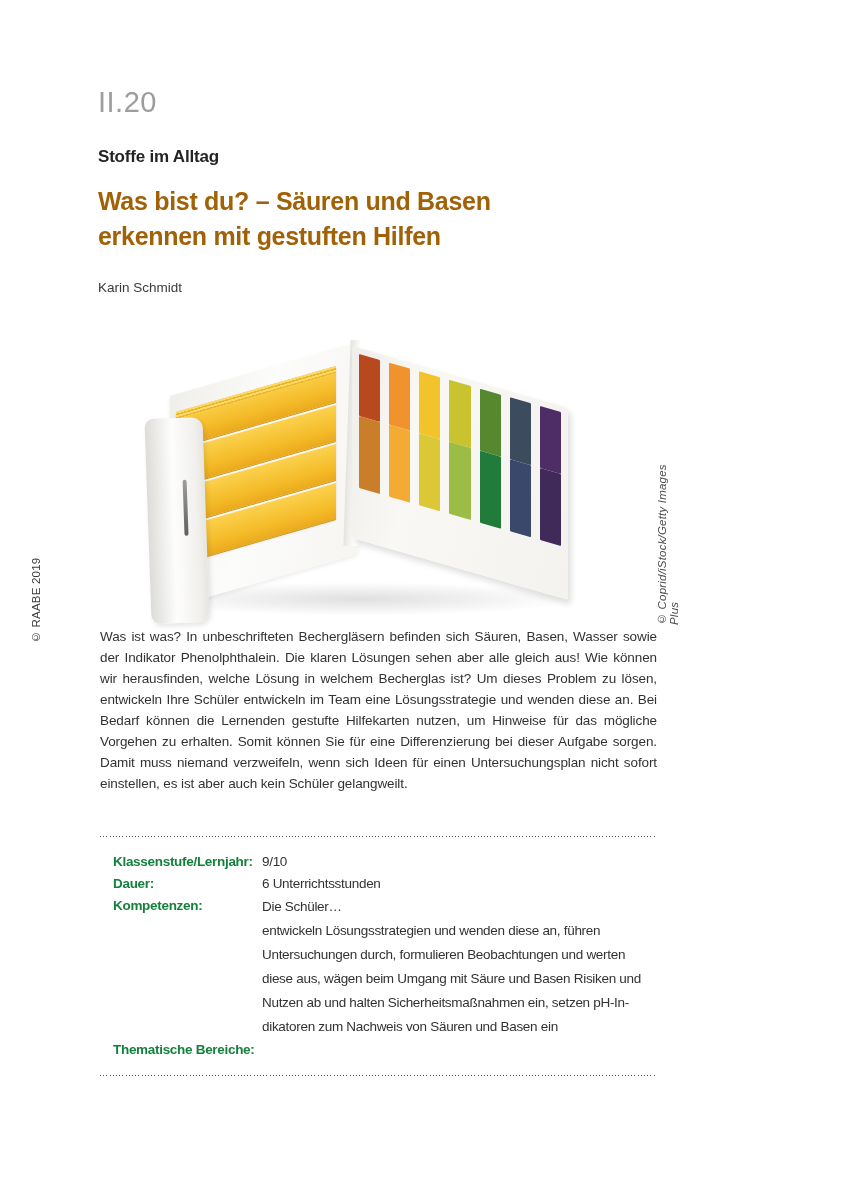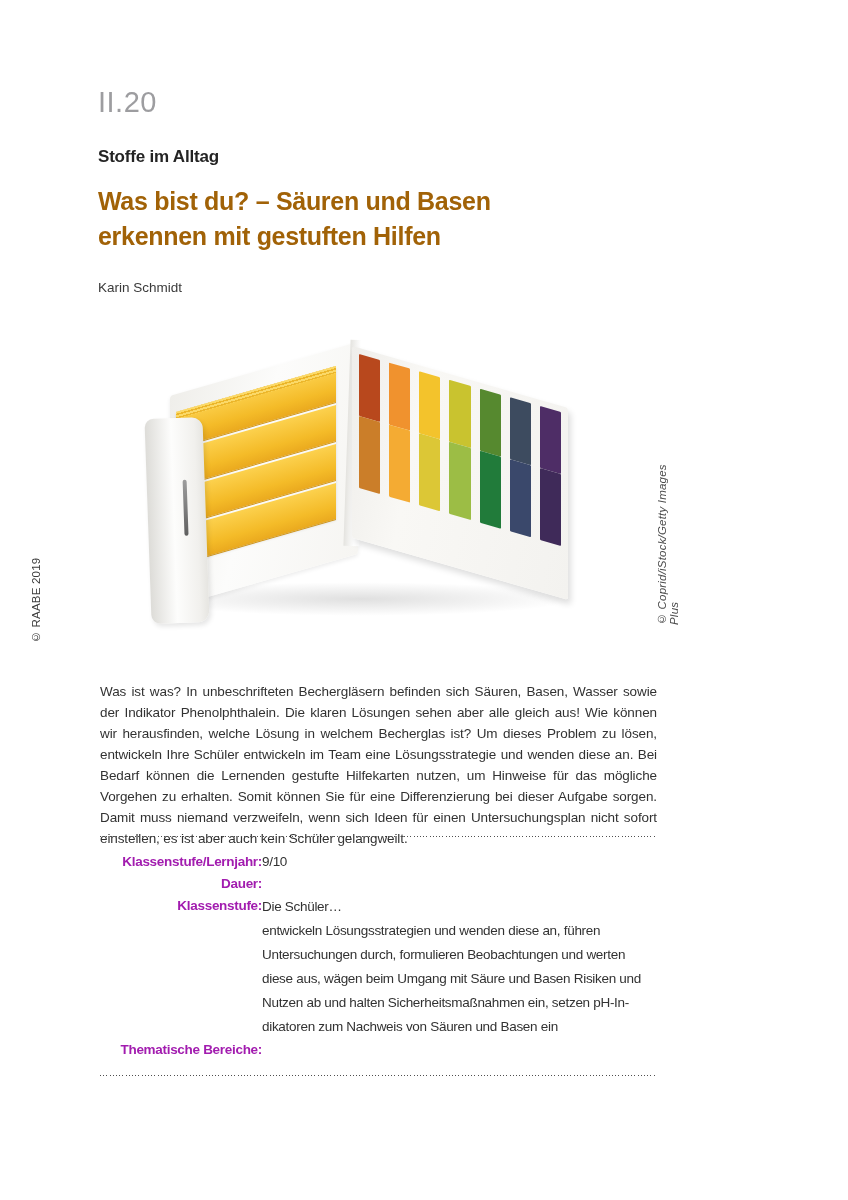--- a/index.html
+++ b/index.html
@@ -54,33 +54,33 @@
   .label-row span{flex:1;text-align:center;font-size:9.5px;color:#2e2e2e;line-height:16px;}
 
   .caption-right{left:656px;top:445px;height:180px;
     writing-mode:vertical-rl;transform:rotate(180deg);
     font-size:11.5px;font-style:italic;color:#4a4a4a;letter-spacing:.2px;}
   .raabe-credit{left:30px;top:553px;height:90px;
     writing-mode:vertical-rl;transform:rotate(180deg);
     font-size:11.5px;color:#3c3c3c;letter-spacing:.2px;}
 
   
-  .intro{left:100px;top:681px;width:557px;font-size:13.5px;line-height:21px;
+  .intro{left:100px;top:626px;width:557px;font-size:13.5px;line-height:21px;
     text-align:justify;color:#323232;letter-spacing:-.1px;}
 
   
   .kp-box{left:100px;top:836px;width:557px;}
   .dotted-rule{height:2px;
     background:repeating-linear-gradient(90deg,#4f4f4f 0 1px,transparent 1px 3.2px);
     background-size:100% 1.4px;background-repeat:no-repeat;background-position:top;}
   .kp-heading{margin:14px 0 0 13px;font-size:16px;font-weight:bold;color:#1c1c1c;
     letter-spacing:-.2px;}
   .kp-rows{margin-top:13px;padding-left:13px;font-size:13.5px;letter-spacing:-.3px;}
   .kp-row{display:flex;line-height:22px;}
-  .kp-label{width:149px;flex:0 0 149px;font-weight:bold;color:#a21caf;text-align:right;}
+  .kp-label{width:149px;flex:0 0 149px;font-weight:bold;color:#15803d;}
   .kp-value{flex:1;color:#323232;white-space:pre-line;}
   .kp-row.multi .kp-value{line-height:24px;}
   .kp-box .dotted-rule.bottom{margin-top:14px;}
 </style>
 </head>
 <body>
 
 <div class="abs unit-code">II.20</div>
 <div class="abs series">Stoffe im Alltag</div>
 <h1 class="abs title" style="margin:0">Was bist du? – Säuren und Basen
@@ -151,23 +151,24 @@
 
 <div class="abs kp-box">
   <div class="dotted-rule"></div>
   <div class="kp-rows">
     <div class="kp-row">
       <div class="kp-label">Klassenstufe/Lernjahr:</div>
       <div class="kp-value">9/10</div>
     </div>
     <div class="kp-row">
       <div class="kp-label">Dauer:</div>
+      <div class="kp-value">6 Unterrichtsstunden</div>
     </div>
     <div class="kp-row multi">
-      <div class="kp-label">Klassenstufe:</div>
+      <div class="kp-label">Kompetenzen:</div>
       <div class="kp-value">Die Schüler…
 entwickeln Lösungsstrategien und wenden diese an, führen
 Untersuchungen durch, formulieren Beobachtungen und werten
 diese aus, wägen beim Umgang mit Säure und Basen Risiken und
 Nutzen ab und halten Sicherheitsmaßnahmen ein, setzen pH-In-
 dikatoren zum Nachweis von Säuren und Basen ein</div>
     </div>
     <div class="kp-row">
       <div class="kp-label">Thematische Bereiche:</div>
     </div>

